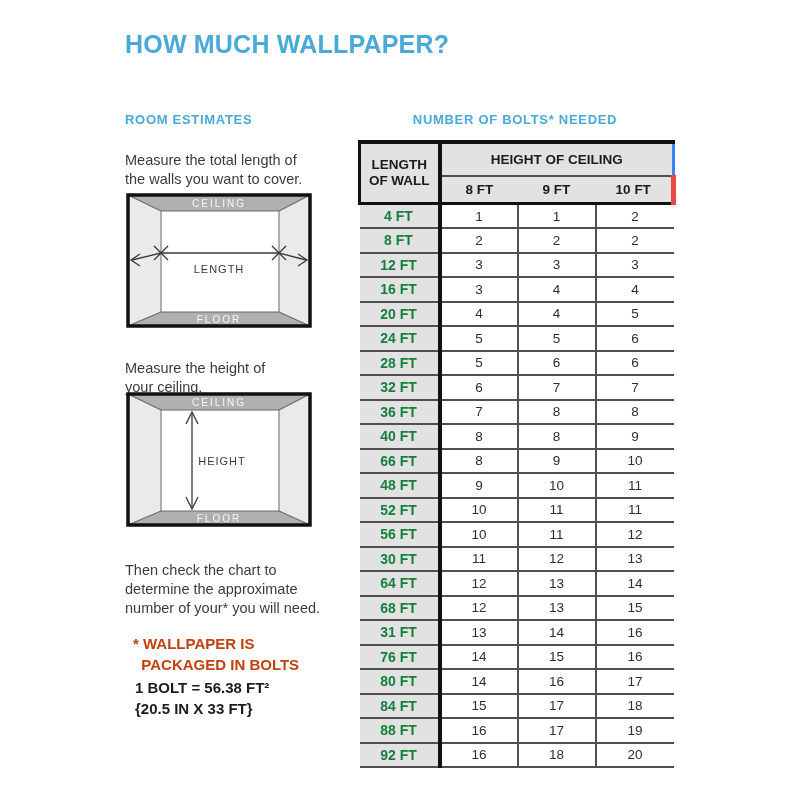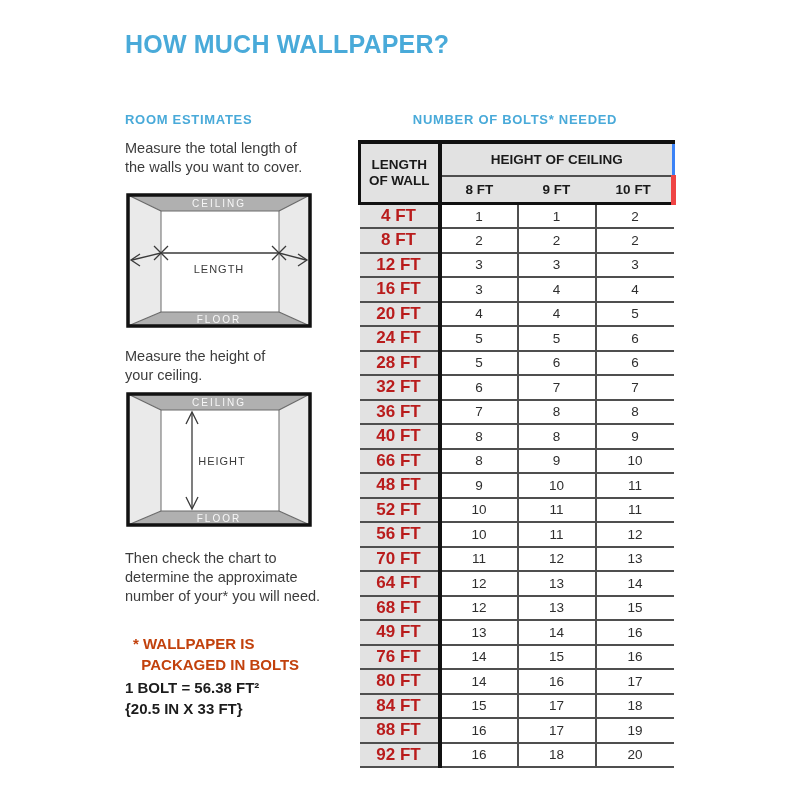--- a/index.html
+++ b/index.html
@@ -19,33 +19,33 @@
   }
   .section-heading {
     font-size: 13px; font-weight: bold;
     color: #49aad9; letter-spacing: 0.7px; text-align: center;
   }
   #room-heading { left: 125px; top: 112px; }
   #table-heading { left: 358px; top: 112px; width: 314px; text-align: center; }
 
   .step-text {
     left: 125px; font-size: 14.5px; line-height: 19px;
-    color: #3c3c3c; white-space: pre-line;
+    color: #3c3c3c; white-space: pre-line; margin-top: 12px;
   }
   #step-length { top: 139px; }
   #step-height { top: 347px; }
   #step-chart  { top: 549px; }
 
   .footnote-text {
     left: 133px; top: 633px;
     font-size: 15px; font-weight: bold; line-height: 21px;
     color: #c2410c; white-space: pre;
   }
   .bolt-def-text {
-    left: 125px; top: 677px;
+    left: 135px; top: 677px;
     font-size: 15px; font-weight: bold; line-height: 21px;
     color: #1c1c1c; white-space: pre-line;
   }
 
   #diagram-length { left: 126px; top: 193px; }
   #diagram-height { left: 126px; top: 392px; }
   .svg-band-label {
     fill: #f7f7f7; font-size: 10px; letter-spacing: 2px;
     text-anchor: middle; font-family: "Liberation Sans", sans-serif;
   }
@@ -68,21 +68,21 @@
   }
   th.group {
     border-top: 4px solid #111; border-right: 3px solid #3b82f6;
     border-bottom: 2px solid #4f4f4f;
     height: 31px; font-size: 13.5px;
   }
   th.h-col { border-bottom: 3px solid #111; height: 25px; font-size: 13.5px; }
   th.h-col:last-child { border-right: 5px solid #ef4444; }
   #bolts-table tbody tr { height: 24.5px; }
   #bolts-table tbody th {
-    background: #e2e2e2; color: #b91c1c; font-size: 17px;
+    background: #e2e2e2; color: #15803d; font-size: 14px;
     border-right: 4px solid #111; border-bottom: 2px solid #4f4f4f; margin-left: 10px;
   }
   #bolts-table tbody td {
     background: #fff; color: #2e2e2e; font-size: 13.5px;
     border-bottom: 2px solid #4f4f4f;
   }
   #bolts-table tbody td:not(:last-child) { border-right: 2px solid #4f4f4f; }
 </style>
 </head>
 <body>
@@ -259,39 +259,39 @@
         <td>11</td>
         <td>11</td>
       </tr>
       <tr>
         <th>56 FT</th>
         <td>10</td>
         <td>11</td>
         <td>12</td>
       </tr>
       <tr>
-        <th>70 FT</th>
+        <th>30 FT</th>
         <td>11</td>
         <td>12</td>
         <td>13</td>
       </tr>
       <tr>
         <th>64 FT</th>
         <td>12</td>
         <td>13</td>
         <td>14</td>
       </tr>
       <tr>
         <th>68 FT</th>
         <td>12</td>
         <td>13</td>
         <td>15</td>
       </tr>
       <tr>
-        <th>49 FT</th>
+        <th>31 FT</th>
         <td>13</td>
         <td>14</td>
         <td>16</td>
       </tr>
       <tr>
         <th>76 FT</th>
         <td>14</td>
         <td>15</td>
         <td>16</td>
       </tr>

